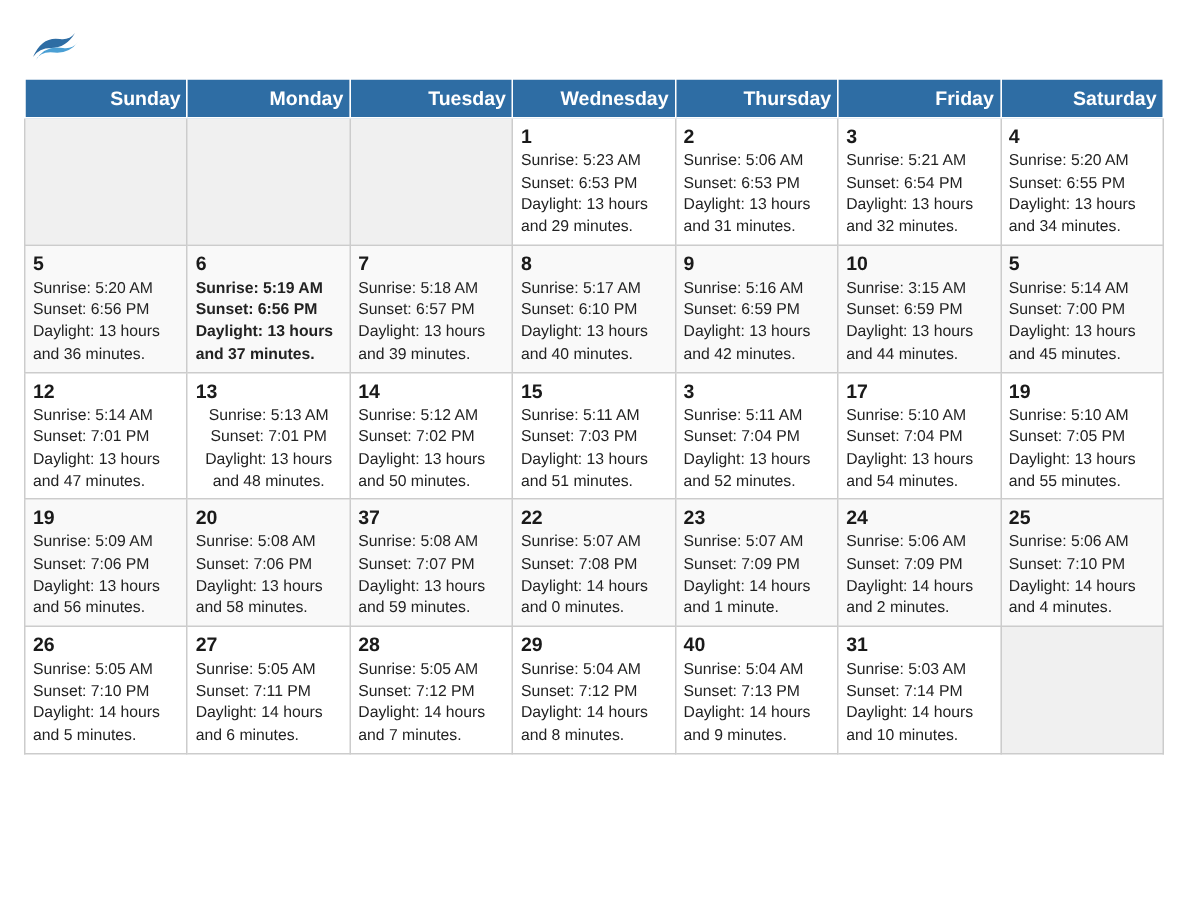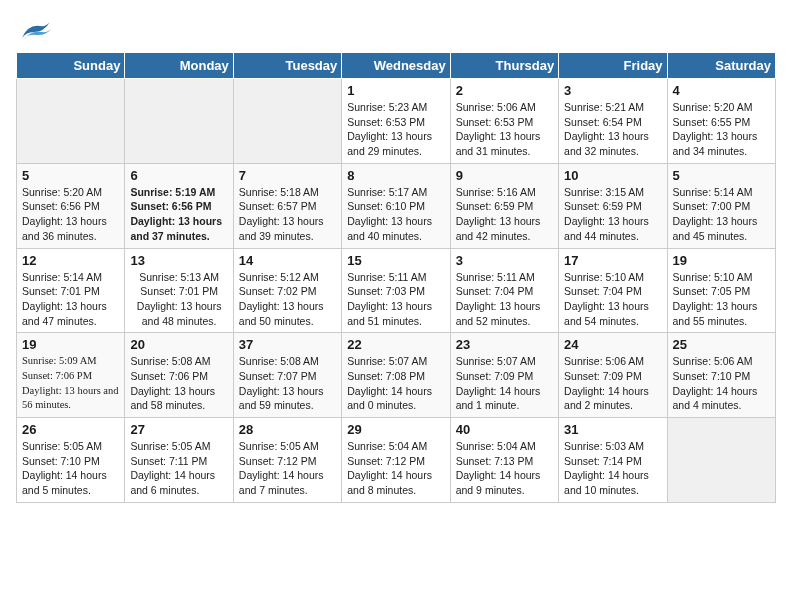--- a/index.html
+++ b/index.html
@@ -229,21 +229,21 @@
         <td>
           <div class="day-num">19</div>
           <div class="day-info" style="white-space: pre-line;">Sunrise: 5:10 AM
 Sunset: 7:05 PM
 Daylight: 13 hours and 55 minutes.</div>
         </td>
       </tr>
       <tr>
         <td>
           <div class="day-num">19</div>
-          <div class="day-info" style="white-space: pre-line; font-family: Liberation Serif, serif;">Sunrise: 5:09 AM
+          <div class="day-info" style="white-space: pre-line;">Sunrise: 5:09 AM
 Sunset: 7:06 PM
 Daylight: 13 hours and 56 minutes.</div>
         </td>
         <td>
           <div class="day-num">20</div>
           <div class="day-info" style="white-space: pre-line;">Sunrise: 5:08 AM
 Sunset: 7:06 PM
 Daylight: 13 hours and 58 minutes.</div>
         </td>
         <td>

